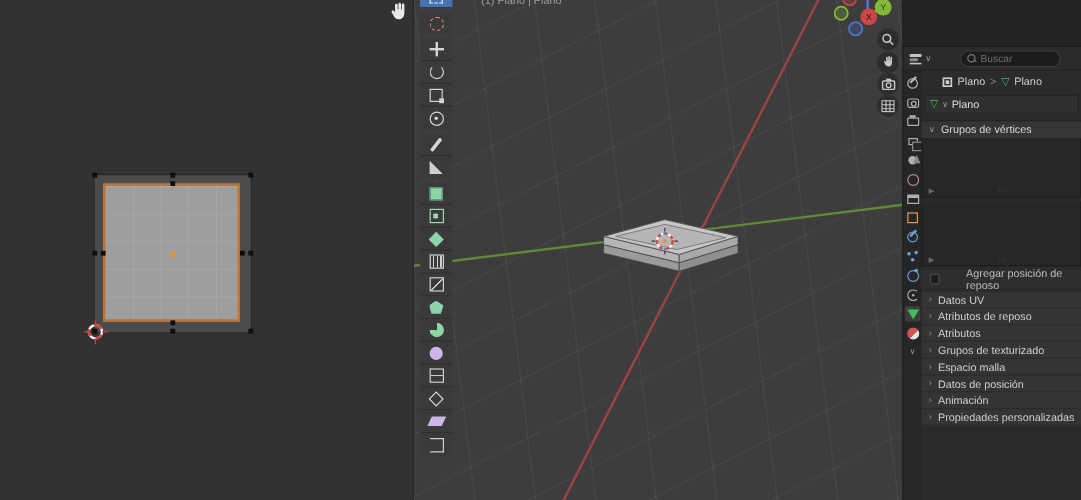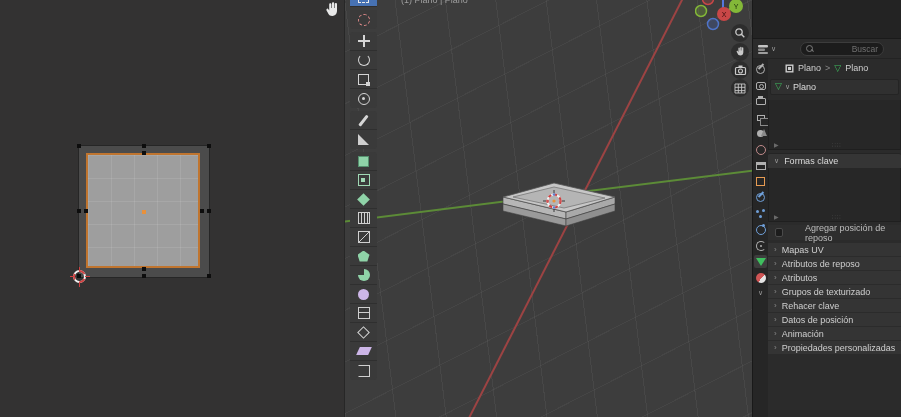--- a/index.html
+++ b/index.html
@@ -48,21 +48,21 @@
   .navbtn{position:absolute;left:386px;width:18px;height:18px;border-radius:50%;
           background:rgba(32,32,32,.55);display:flex;align-items:center;justify-content:center;}
   
   .props{position:absolute;left:752px;top:0;width:149px;height:417px;background:#2b2b2b;
          border-left:1px solid #191919;box-sizing:border-box;font-size:9px;color:#cfcfcf;}
   .props-top{height:38px;background:#232323;border-bottom:1px solid #1a1a1a;}
   .props-header{height:19px;background:#2b2b2b;border-bottom:1px solid #232323;
                 display:flex;align-items:center;}
   .edsel{display:flex;align-items:center;gap:2px;margin-left:4px;}
   .search{margin-left:24px;width:72px;height:12px;background:#1c1c1c;border:1px solid #3c3c3c;
-          border-radius:7px;display:flex;align-items:center;gap:4px;padding:0 5px;color:#6f6f6f;font-size:8.5px;justify-content:space-between;}
+          border-radius:7px;display:flex;align-items:center;gap:4px;padding:0 5px;color:#6f6f6f;font-size:8.5px;}
   .mag{width:5px;height:5px;border:1px solid #7a7a7a;border-radius:50%;position:relative;flex:none;}
   .mag:after{content:"";position:absolute;left:4px;top:4px;width:3px;height:1px;background:#7a7a7a;transform:rotate(45deg);}
   .props-body{display:flex;height:359px;}
   .tabstrip{width:15px;background:#262626;display:flex;flex-direction:column;align-items:center;
             padding-top:4px;gap:3px;flex:none;}
   .tab{width:13px;height:13px;display:flex;align-items:center;justify-content:center;flex:none;}
   .tab.active{background:#3d3d3d;border-radius:2px;}
   .content{width:134px;display:flex;flex-direction:column;}
   .breadcrumb{height:18px;display:flex;align-items:center;gap:4px;padding-left:17px;color:#cfcfcf;}
   .sep{color:#8a8a8a;}
@@ -355,64 +355,64 @@
         </div>
         <div class="namerow">
           <div class="namefield">
             <span class="tri-green">▽</span>
             <span class="chev-sm">∨</span>
             <span>Plano</span>
           </div>
         </div>
         <div style="height:4px"></div>
 
+        <div class="panel-hdr">
+          <span class="chev-sm">∨</span>
+          <span>Grupos de vértices</span>
+        </div>
         <div class="listbox" style="height:49px">
           <div class="list-foot">
             <span>▶</span>
             <span class="grip">∷∷</span>
           </div>
         </div>
         <div style="height:3px"></div>
 
-        <div class="panel-hdr">
-          <span class="chev-sm">∨</span>
-          <span>Formas clave</span>
-        </div>
         <div class="listbox" style="height:53px">
           <div class="list-foot">
             <span>▶</span>
             <span class="grip">∷∷</span>
           </div>
         </div>
 
         <div class="cbrow">
           <span class="cb"></span>
           <span>Agregar posición de reposo</span>
         </div>
         <div style="height:2px"></div>
 
         <div class="crow">
             <span class="sep">›</span>
-            <span>Mapas UV</span>
+            <span>Datos UV</span>
           </div>
         <div class="crow">
             <span class="sep">›</span>
             <span>Atributos de reposo</span>
           </div>
         <div class="crow">
             <span class="sep">›</span>
             <span>Atributos</span>
           </div>
         <div class="crow">
             <span class="sep">›</span>
             <span>Grupos de texturizado</span>
           </div>
         <div class="crow">
             <span class="sep">›</span>
-            <span>Rehacer clave</span>
+            <span>Espacio malla</span>
           </div>
         <div class="crow">
             <span class="sep">›</span>
             <span>Datos de posición</span>
           </div>
         <div class="crow">
             <span class="sep">›</span>
             <span>Animación</span>
           </div>
         <div class="crow">

